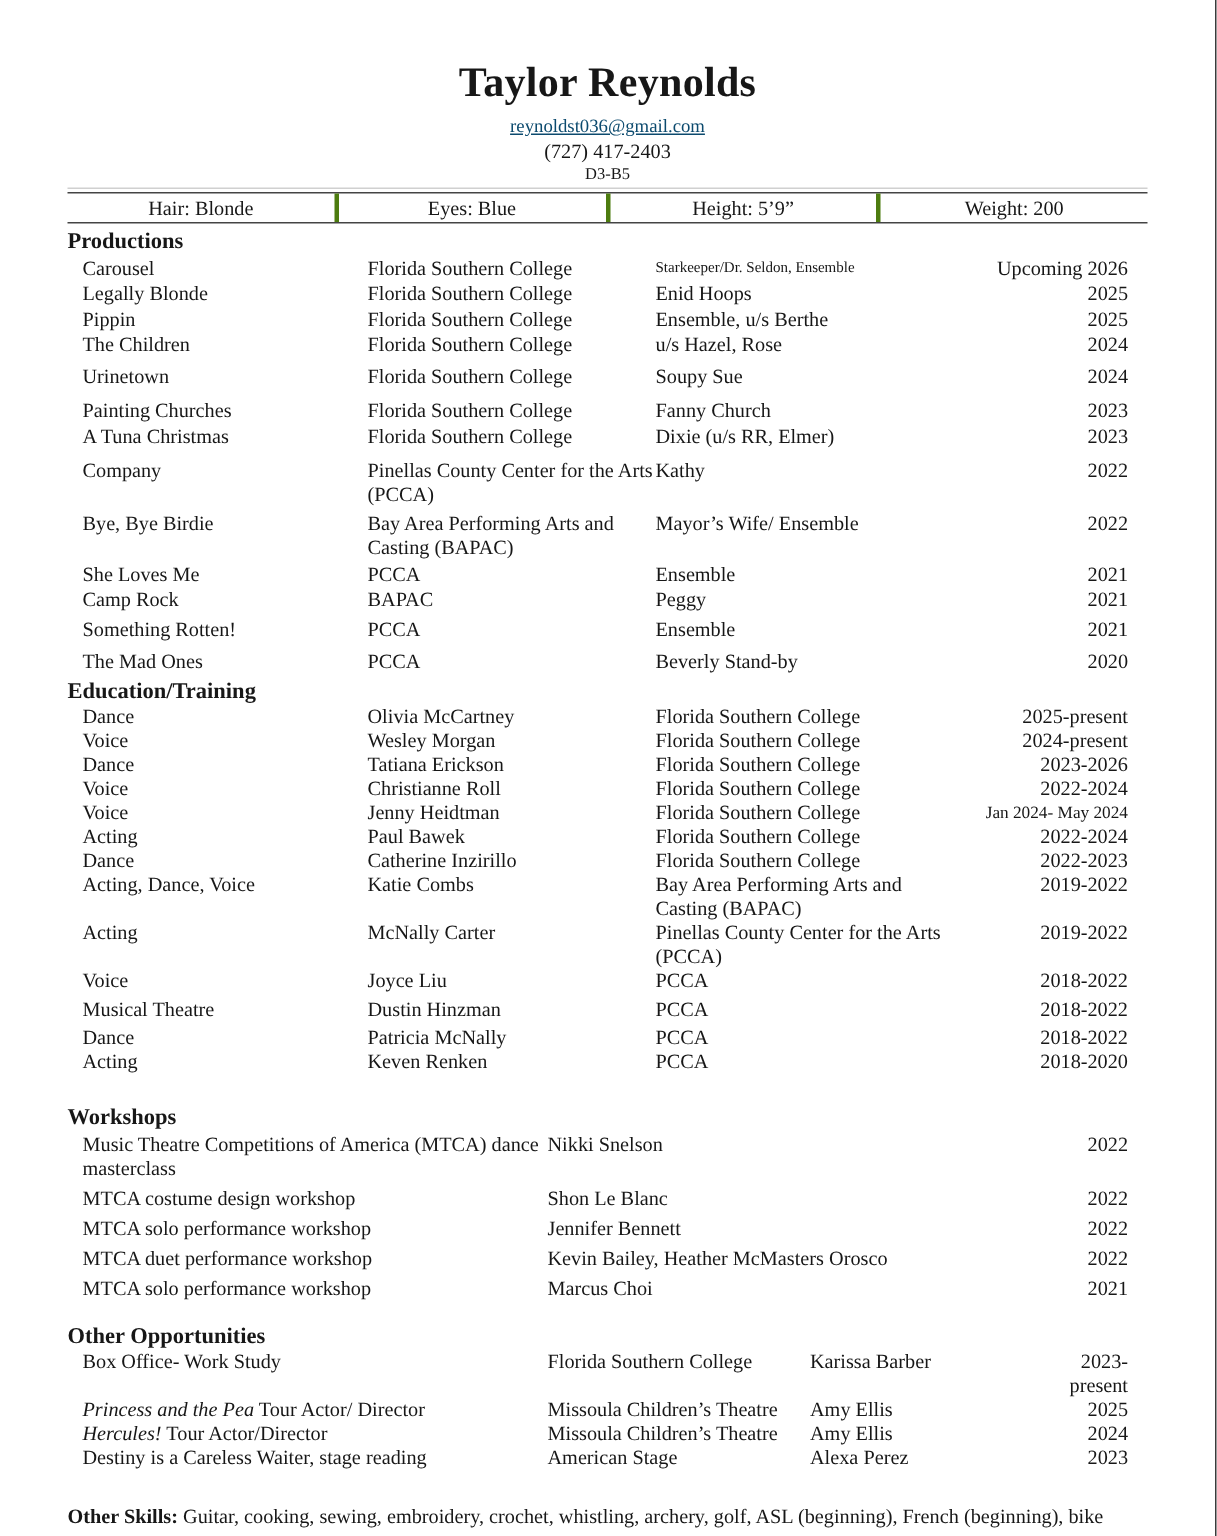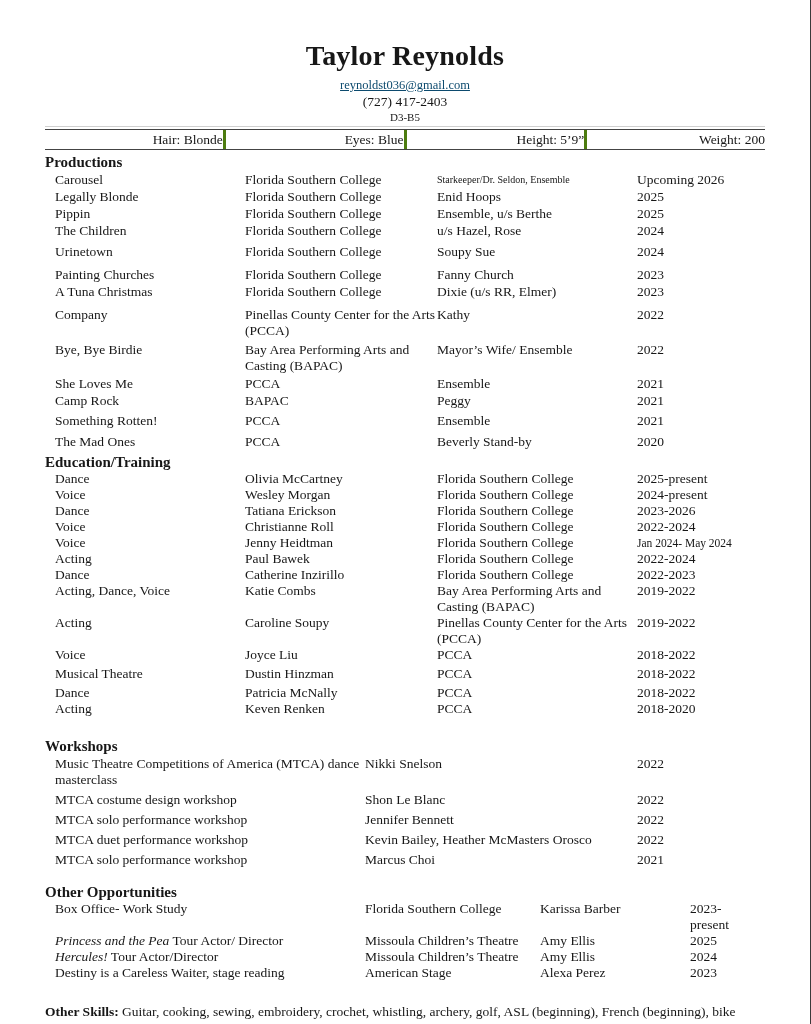--- a/index.html
+++ b/index.html
@@ -24,37 +24,37 @@
 
   
   .stats-wrap { margin-top: 2px; border-top: 1px solid #d0d0d0; padding-top: 2px; }
   .stats {
     display: flex;
     border-top: 1.5px solid #444444;
     border-bottom: 1.5px solid #444444;
   }
   .stats .cell {
     flex: 1 1 0;
-    text-align: right;
+    text-align: center;
     font-size: 13.5px;
     line-height: 17px;
     padding: 1px 0;
   }
   .stats .cell + .cell { border-left: 3px solid #4d7c0f; }
 
   
   .section-heading { font-weight: bold; font-size: 15px; line-height: 18px; }
   .h-productions { margin-top: 3px; }
   .h-education   { margin-top: 3px; }
   .h-workshops   { margin-top: 20px; }
   .h-opps        { margin-top: 15px; }
 
   .rows { padding-left: 10px; margin-right: 13px; }
   .row { display: grid; font-size: 13.5px; line-height: 16px; margin-top: 1px; }
-  .row .c-last { text-align: left; }
+  .row .c-last { text-align: right; }
 
   
   .grid4 .row { grid-template-columns: 190px 192px 200px 1fr; }
   
   .grid3 .row { grid-template-columns: 310px 272px 1fr; }
   
   .gridOpp .row { grid-template-columns: 310px 175px 150px 1fr; }
 
   
   .prod .row:nth-of-type(1) .c-role  { font-size: 10px; line-height: 16px; }
@@ -253,21 +253,21 @@
 
       <div class="row">
         <div class="c-subject">Acting, Dance, Voice</div>
         <div class="c-instructor">Katie Combs</div>
         <div class="c-school">Bay Area Performing Arts and Casting (BAPAC)</div>
         <div class="c-last">2019-2022</div>
       </div>
 
       <div class="row">
         <div class="c-subject">Acting</div>
-        <div class="c-instructor">Caroline Soupy</div>
+        <div class="c-instructor">McNally Carter</div>
         <div class="c-school">Pinellas County Center for the Arts (PCCA)</div>
         <div class="c-last">2019-2022</div>
       </div>
 
       <div class="row">
         <div class="c-subject">Voice</div>
         <div class="c-instructor">Joyce Liu</div>
         <div class="c-school">PCCA</div>
         <div class="c-last">2018-2022</div>
       </div>

